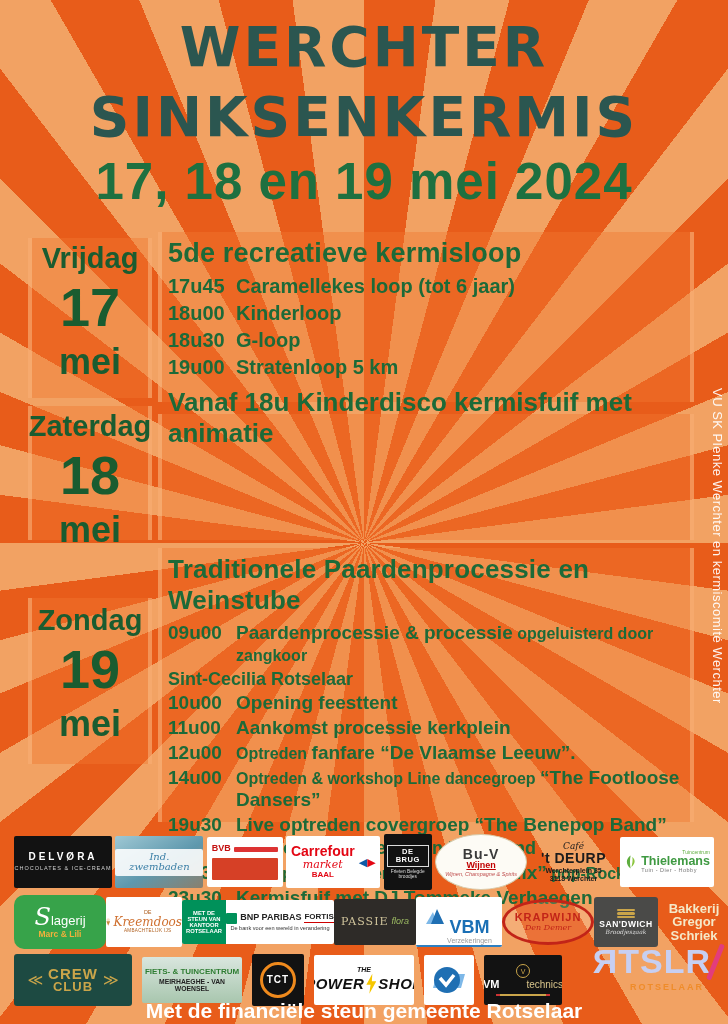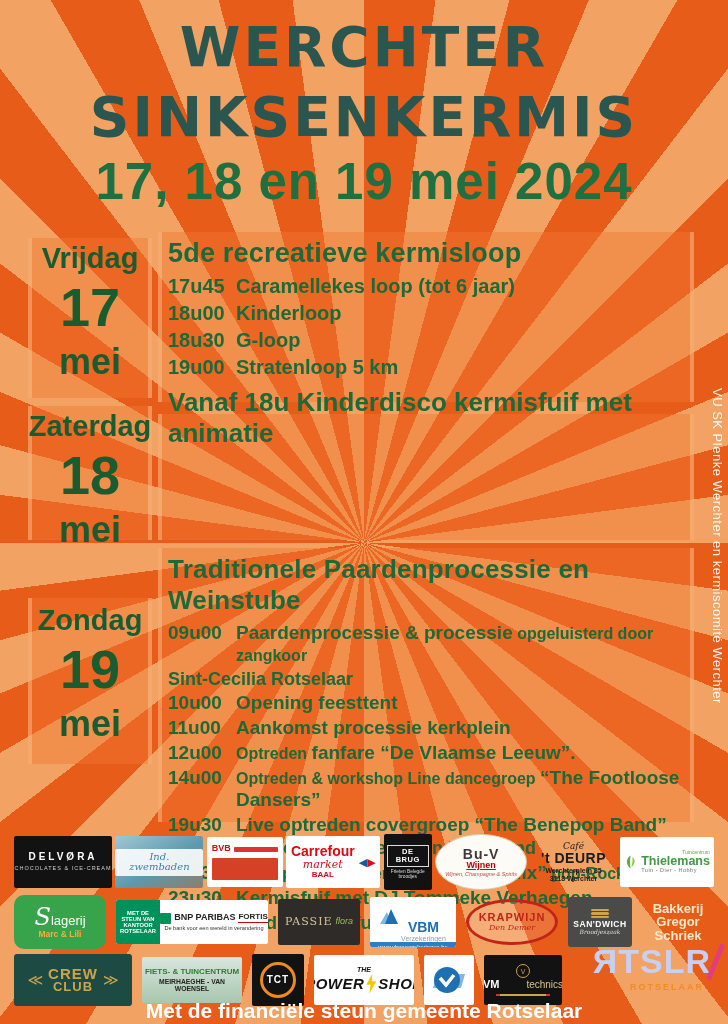--- a/index.html
+++ b/index.html
@@ -100,21 +100,21 @@
   .bnp .toprow{display:flex;align-items:center;gap:3px;}
   .bnp-sq{width:11px;height:11px;background:#00915a;border-radius:1px;}
   .bnp .nm{font-size:9px;font-weight:800;color:#222;}
   .bnp .nm2{font-size:8px;font-weight:800;color:#222;border-bottom:1.5px solid #c00;}
   .bnp .tg{font-size:5.6px;color:#333;margin-top:2px;}
   .passie{width:82px;height:46px;background:#2e2b28;border-radius:2px;flex-direction:row;gap:3px;}
   .passie .nm{color:#cfc39b;font-family:"DejaVu Serif",serif;font-size:11px;letter-spacing:1px;}
   .passie .sb{color:#9dbb63;font-style:italic;font-size:9px;}
   .vbm{width:86px;height:50px;align-items:stretch;padding:0;}
   .vbm .main{flex:1;display:flex;align-items:center;justify-content:center;gap:3px;}
-  .vbm .nm{font-size:14px;font-weight:800;color:#1a6fb5;margin-top:29px;}
+  .vbm .nm{font-size:18px;font-weight:800;color:#1a6fb5;margin-top:29px;}
   .vbm .sb{font-size:7px;color:#999;}
   .vbm .url{background:#2d7fc1;color:#fff;font-size:5.8px;padding:2px 0;text-align:center;}
   .krapwijn{width:92px;height:46px;border:3px solid #c22418;border-radius:50%;color:#c22418;background:rgba(255,240,230,.15);}
   .krapwijn .nm{font-size:11px;font-weight:800;letter-spacing:1px;}
   .krapwijn .sb{font-family:"DejaVu Serif",serif;font-style:italic;font-size:8px;}
   .sandwich{width:64px;height:50px;background:#4a4a48;border-radius:3px;color:#fff;}
   .sand-ic{display:flex;flex-direction:column;gap:1px;margin-bottom:2px;}
   .sand-ic span{display:block;width:18px;height:2.5px;background:#caa54a;border-radius:2px;}
   .sandwich .nm{font-size:8.5px;font-weight:800;letter-spacing:.5px;}
   .sandwich .sb{font-family:"DejaVu Serif",serif;font-style:italic;font-size:6px;color:#ddd;}
@@ -302,20 +302,31 @@
   </div>
 
   <div class="sprow r2">
     <div class="logo slagerij">
       <div class="top">
           <span class="ini">S</span>
           <span class="nm">lagerij</span>
         </div>
       <div class="sb">Marc &amp; Lili</div>
     </div>
+    <div class="logo box-white kreemdoos">
+      <svg width="12" height="22" viewBox="0 0 12 22">
+          <circle cx="6" cy="5" r="4.5" fill="#f7e0c8"></circle>
+          <path d="M1 9 L11 9 L6 21 Z" fill="#c98a3e"></path>
+        </svg>
+      <div class="kreem-col">
+        <div class="pre">DE</div>
+        <div class="nm">Kreemdoos</div>
+        <div class="sb">AMBACHTELIJK IJS</div>
+      </div>
+    </div>
     <div class="logo box-white bnp">
       <div class="steun">MET DE STEUN VAN KANTOOR ROTSELAAR</div>
       <div class="main">
         <div class="toprow">
           <span class="bnp-sq"></span>
           <span class="nm">BNP PARIBAS</span>
           <span class="nm2">FORTIS</span>
         </div>
         <div class="tg">De bank voor een wereld in verandering</div>
       </div>

